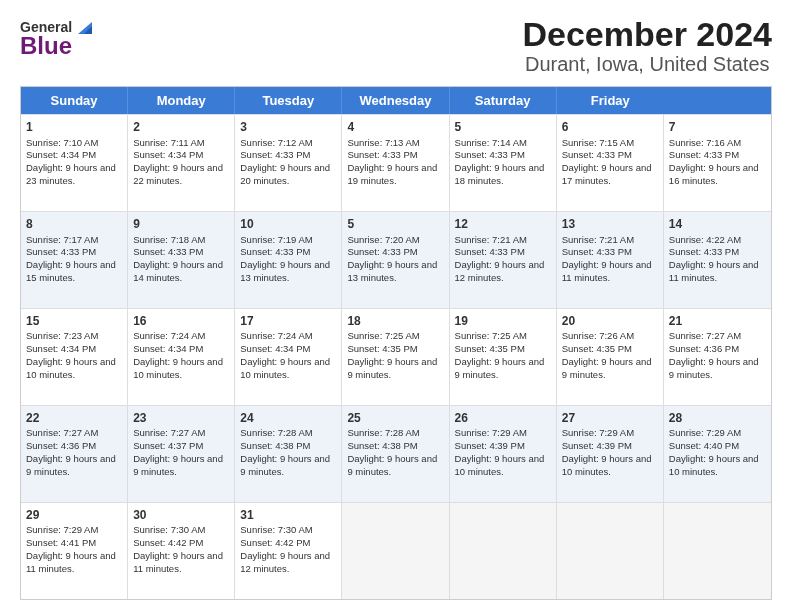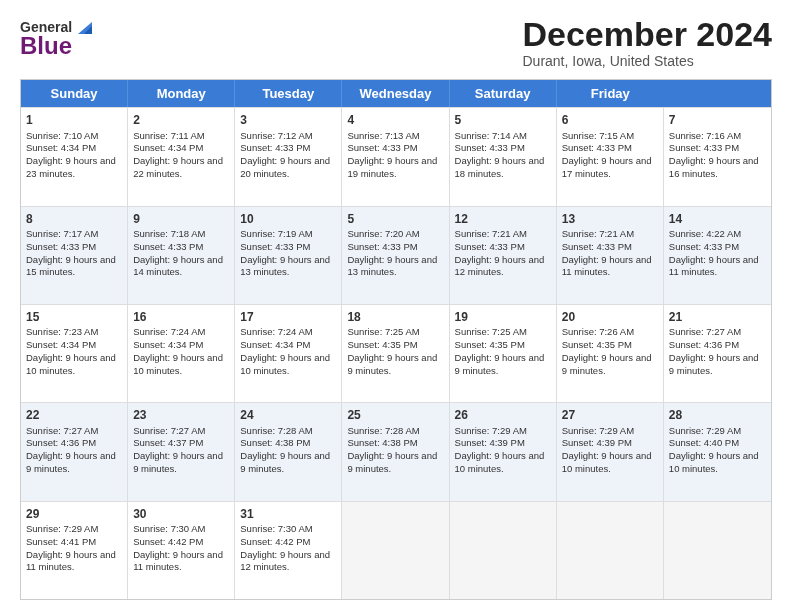--- a/index.html
+++ b/index.html
@@ -37,30 +37,30 @@
       font-size: 24px;
       font-weight: bold;
       color: #701a75;
     }
     .logo-icon {
       width: 22px;
       height: 22px;
       margin-left: 2px;
     }
     .title-block {
-      text-align: left;
+      text-align: center;
     }
     .month-title {
       font-size: 34px;
       font-weight: bold;
       color: #222;
       line-height: 1.1;
     }
     .location-title {
-      font-size: 14px;
+      font-size: 20px;
       color: #555;
     }
     .calendar {
       flex: 1;
       display: flex;
       flex-direction: column;
       border: 1px solid #ccc;
     }
     .cal-header-row {
       display: grid;

